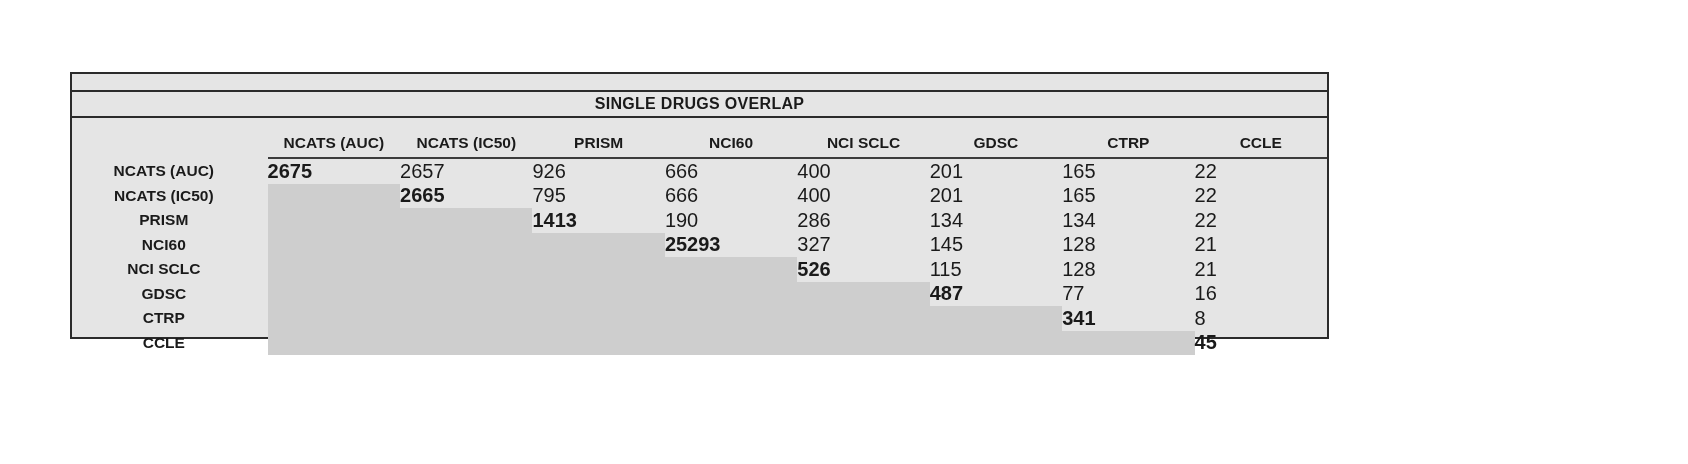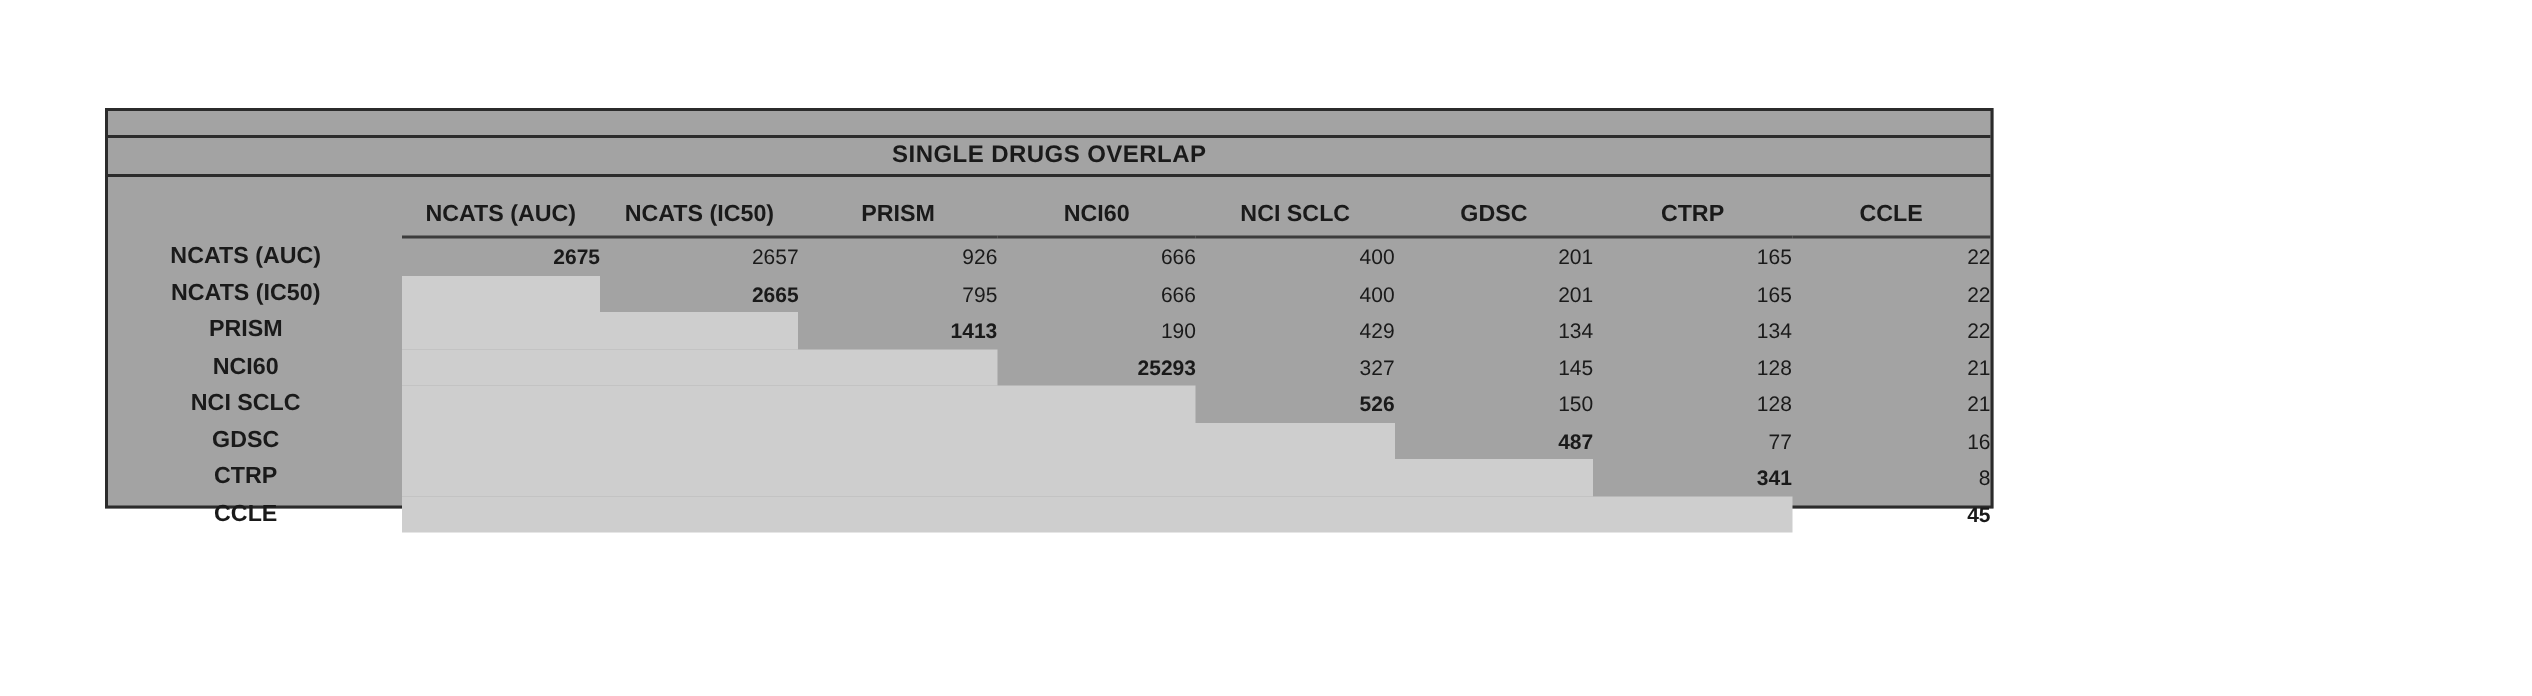--- a/index.html
+++ b/index.html
@@ -19,21 +19,21 @@
     height: 464px;
   }
   .table-frame {
     position: absolute;
     left: 70px;
     top: 72px;
     width: 1259px;
     height: 267px;
     border: 2px solid #2b2b2b;
     box-sizing: border-box;
-    background: #a3a3a3;
+    background: #e5e5e5;
   }
   .title-band {
     position: absolute;
     left: 0;
     top: 16px;
     width: 100%;
     height: 28px;
     border-top: 2px solid #2b2b2b;
     border-bottom: 2px solid #2b2b2b;
     box-sizing: border-box;
@@ -78,23 +78,23 @@
   table.matrix td.rowhead {
     font-size: 15.5px;
     font-weight: bold;
     color: #1a1a1a;
     text-align: center;
     padding: 0 12px 0 0;
     white-space: nowrap;
     height: 24.5px;
   }
   table.matrix td.cell {
-    font-size: 14px;
-    color: #1a1a1a;
-    text-align: right;
+    font-size: 20px;
+    color: #1a1a1a;
+    text-align: left;
     height: 24.5px;
     padding: 0;
   }
   table.matrix td.diag {
     font-weight: bold;
   }
   table.matrix td.shaded {
     background: #cecece;
   }
 </style>
@@ -155,39 +155,39 @@
               <td class="cell">400</td>
               <td class="cell">201</td>
               <td class="cell">165</td>
               <td class="cell">22</td>
             </tr>
             <tr>
               <td class="rowhead">PRISM</td>
               <td class="cell shaded" colspan="2"></td>
               <td class="cell diag">1413</td>
               <td class="cell">190</td>
-              <td class="cell">429</td>
+              <td class="cell">286</td>
               <td class="cell">134</td>
               <td class="cell">134</td>
               <td class="cell">22</td>
             </tr>
             <tr>
               <td class="rowhead">NCI60</td>
               <td class="cell shaded" colspan="3"></td>
               <td class="cell diag">25293</td>
               <td class="cell">327</td>
               <td class="cell">145</td>
               <td class="cell">128</td>
               <td class="cell">21</td>
             </tr>
             <tr>
               <td class="rowhead">NCI SCLC</td>
               <td class="cell shaded" colspan="4"></td>
               <td class="cell diag">526</td>
-              <td class="cell">150</td>
+              <td class="cell">115</td>
               <td class="cell">128</td>
               <td class="cell">21</td>
             </tr>
             <tr>
               <td class="rowhead">GDSC</td>
               <td class="cell shaded" colspan="5"></td>
               <td class="cell diag">487</td>
               <td class="cell">77</td>
               <td class="cell">16</td>
             </tr>

